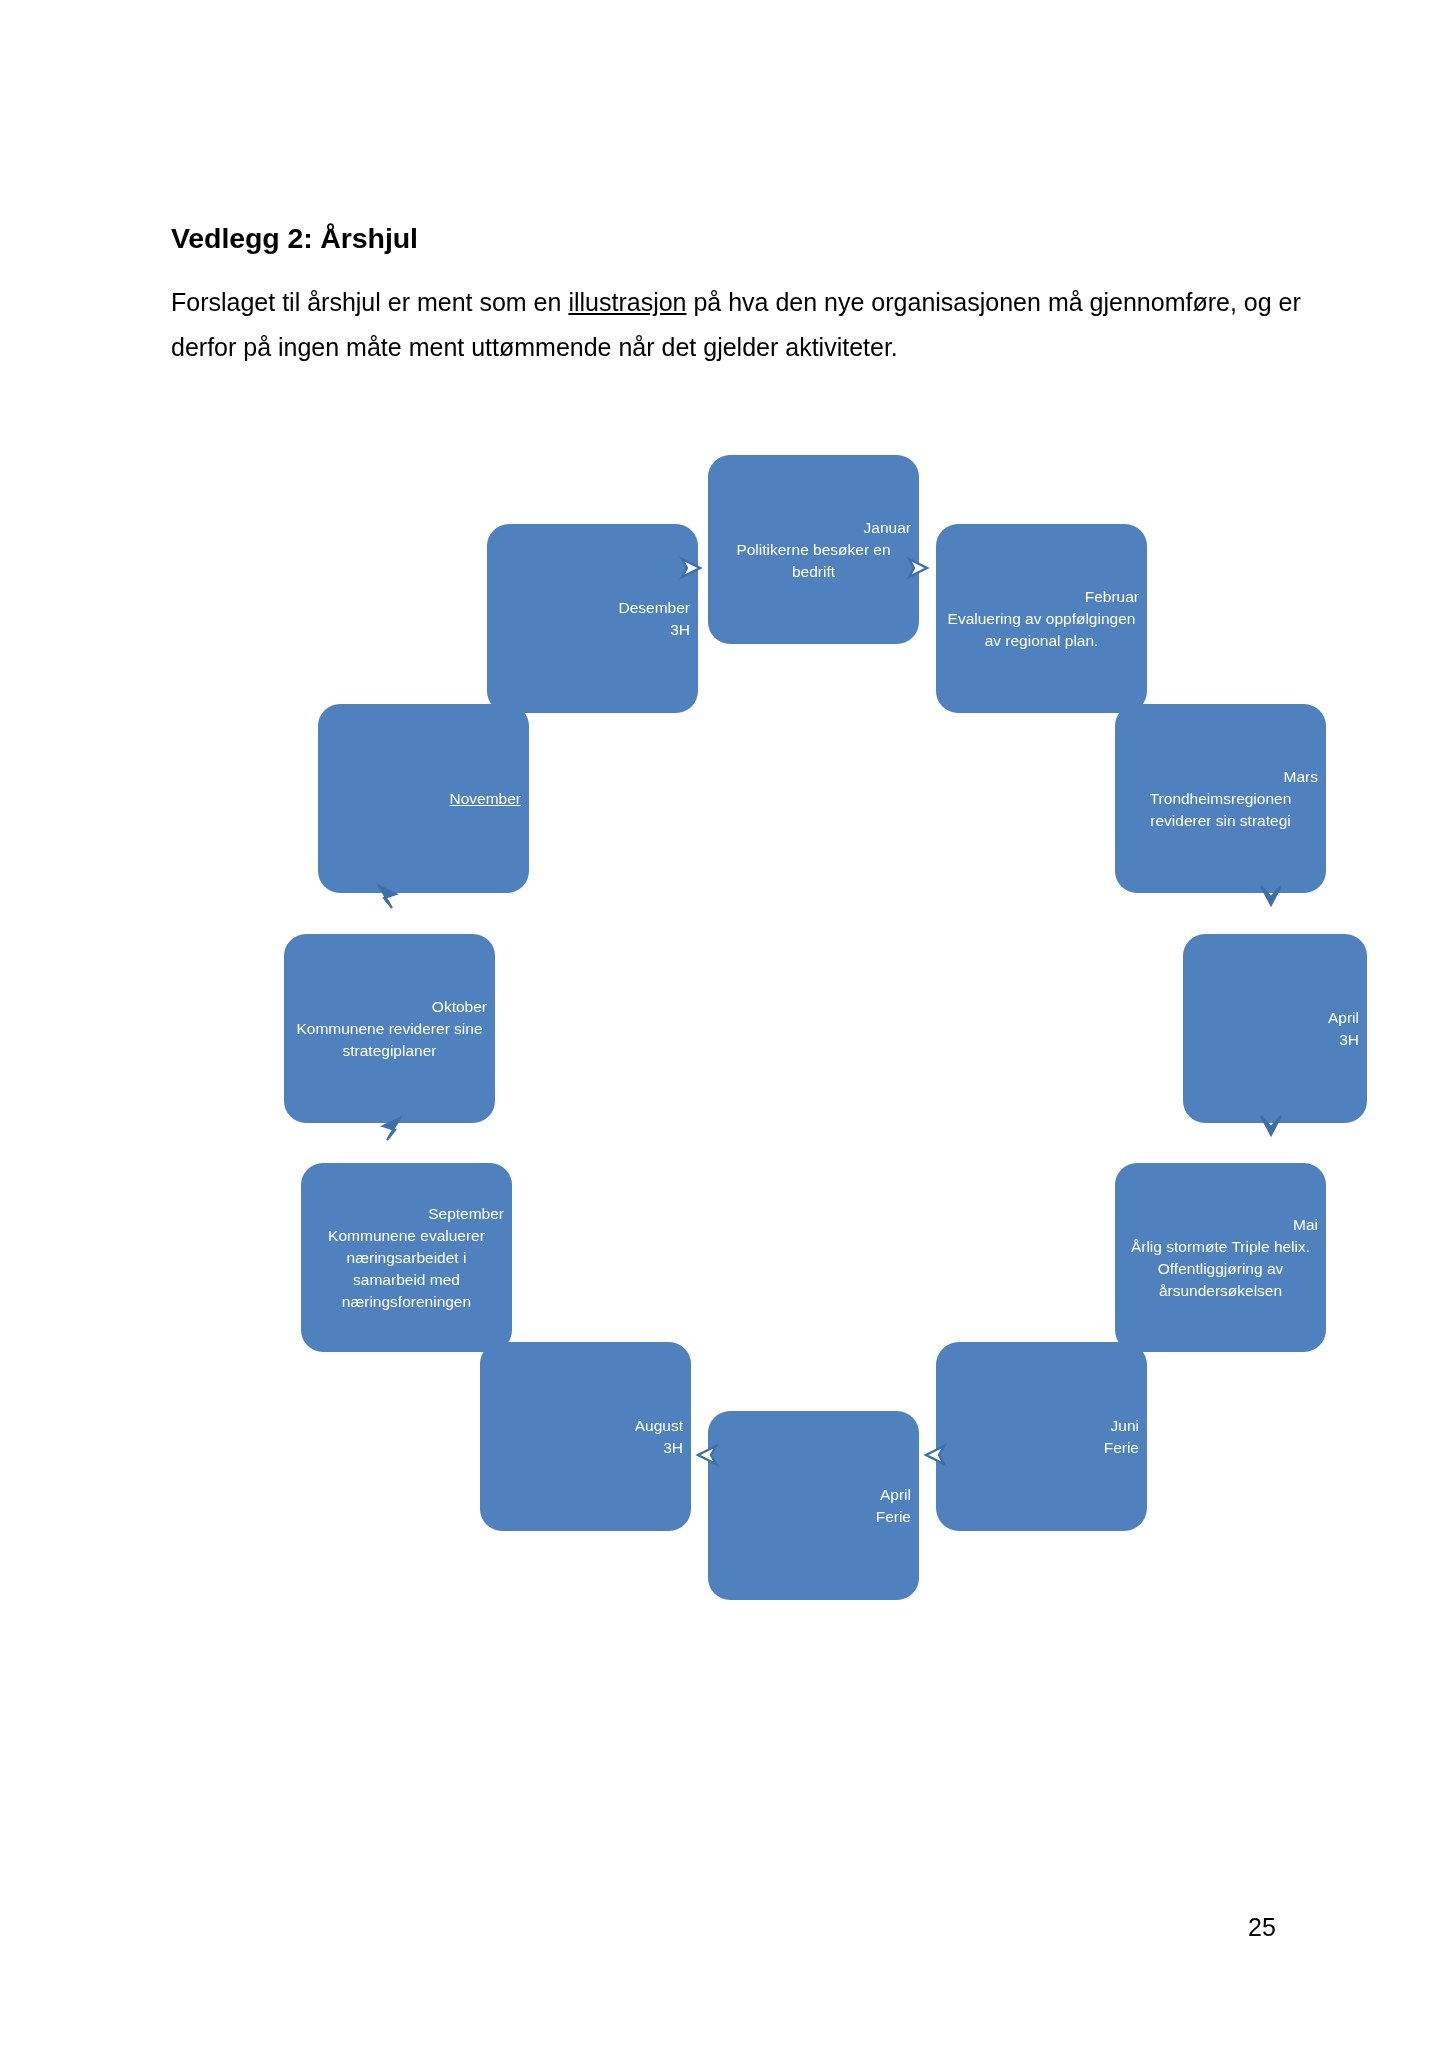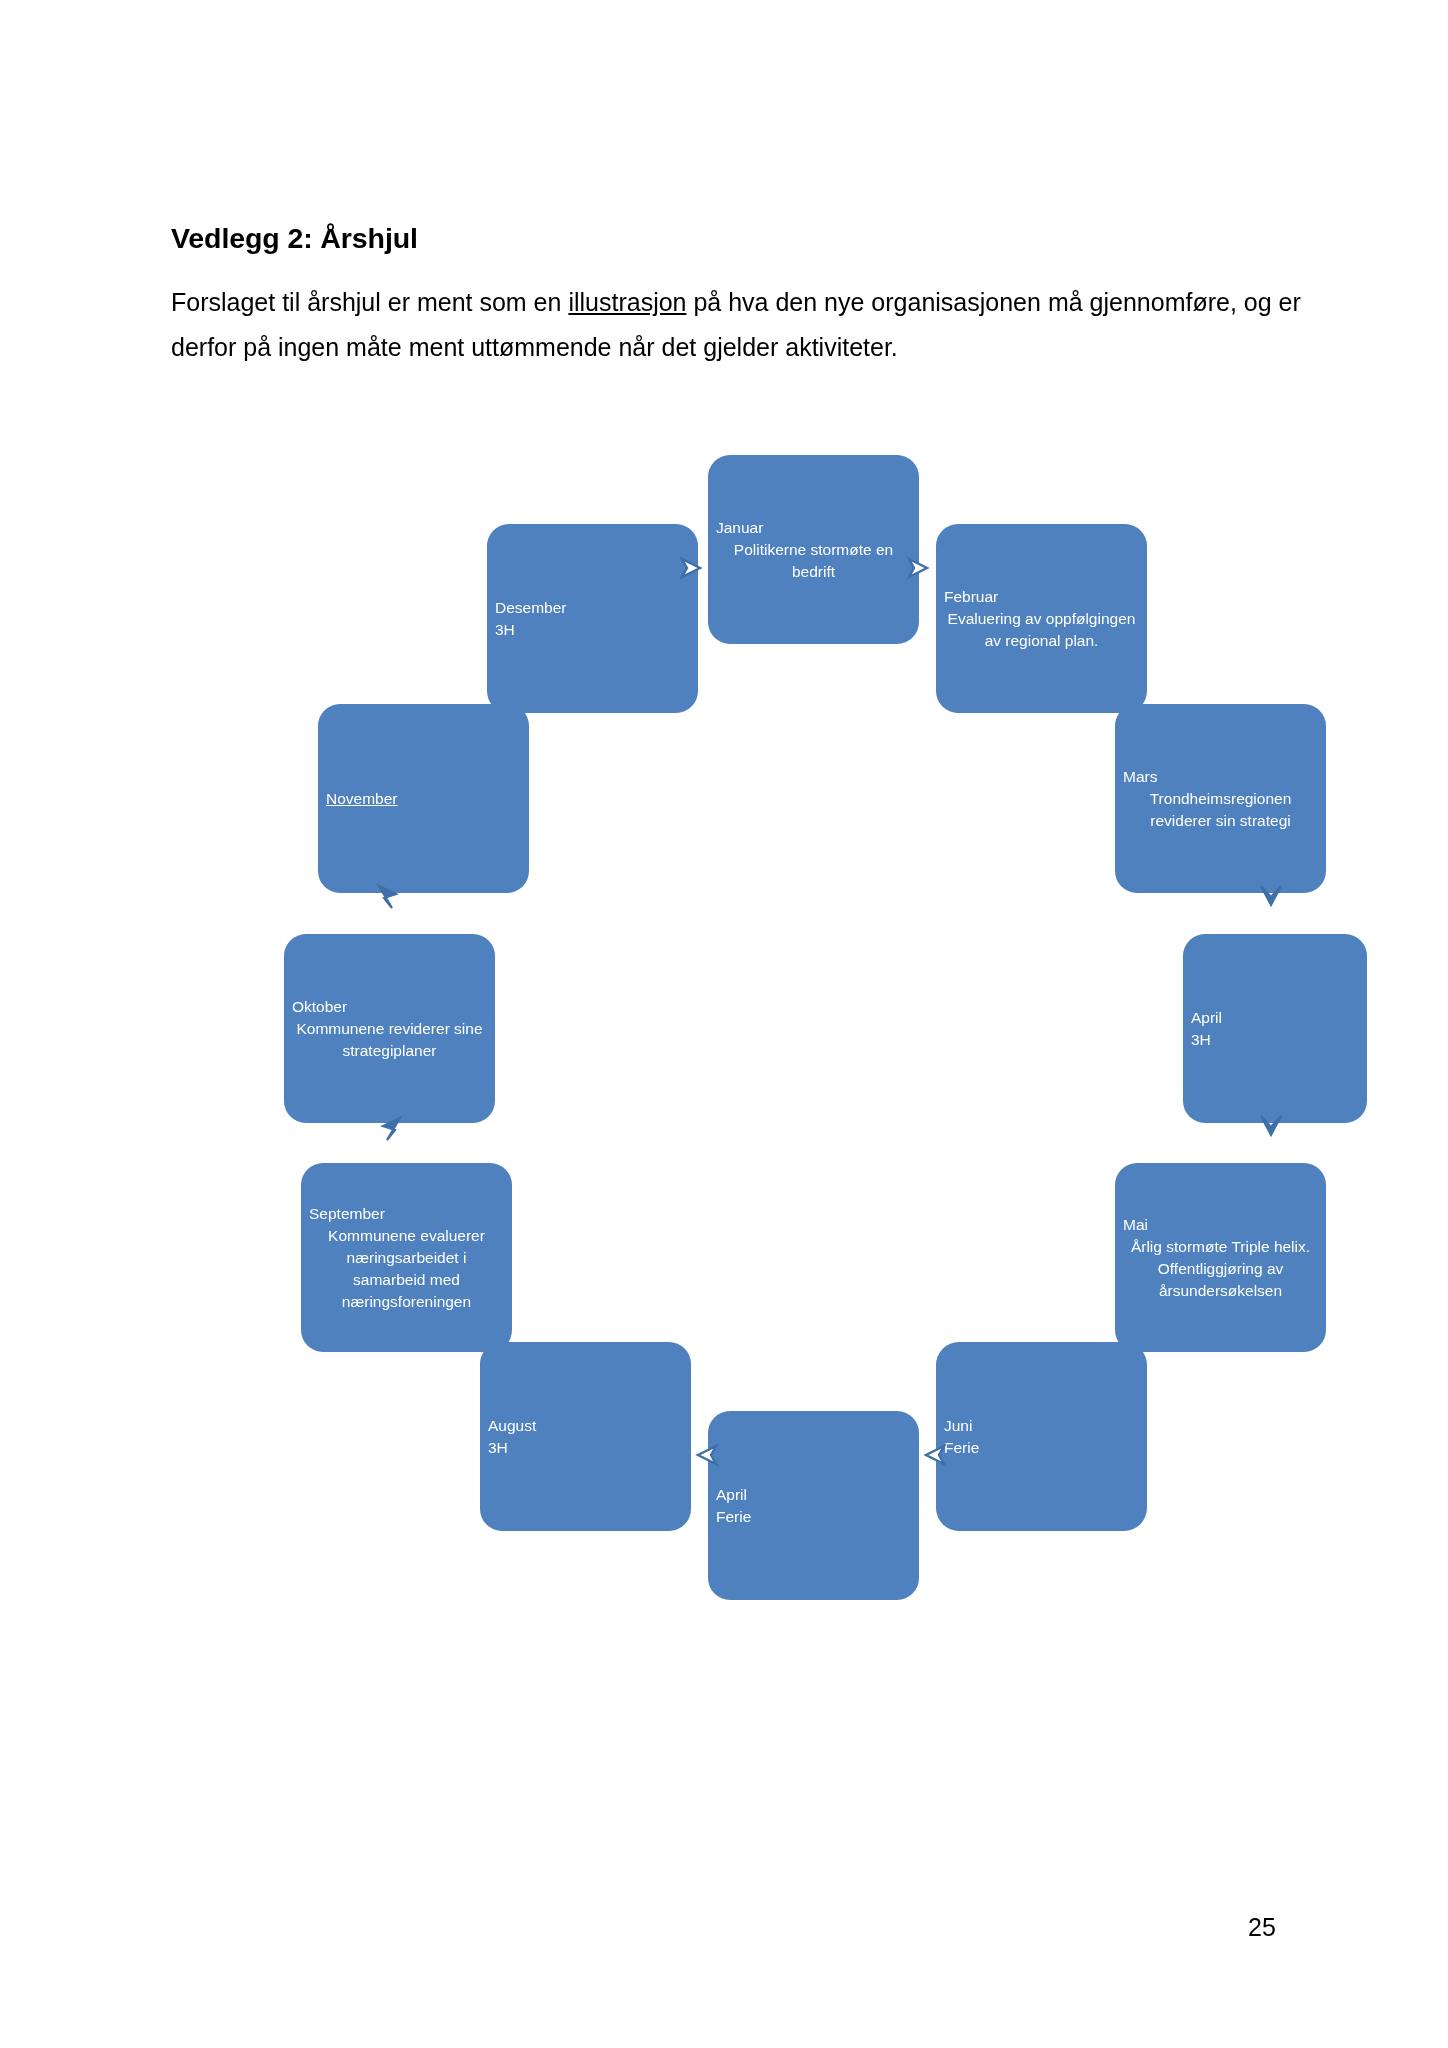--- a/index.html
+++ b/index.html
@@ -53,21 +53,21 @@
     width: 1448px;
     height: 2048px;
   }
   .node {
     position: absolute;
     background: #4e81bd;
     border-radius: 22px;
     color: #ffffff;
     display: flex;
     flex-direction: column;
-    align-items: flex-start;
+    align-items: flex-end;
     justify-content: center;
     text-align: center;
     box-sizing: border-box;
     padding: 4px 8px;
     line-height: 1.42;
   }
   .node .month {
     font-size: 15.5px;
     display: block;
   }
@@ -103,21 +103,21 @@
 <div class="page">
 
   <h1 class="heading">Vedlegg 2: Årshjul</h1>
 
   <p class="bodytext"><span>Forslaget til årshjul er ment som en </span><span class="u">illustrasjon</span><span> på hva den nye organisasjonen må gjennomføre, og er derfor på ingen måte ment uttømmende når det gjelder aktiviteter.</span></p>
 
   <div class="diagram">
 
     <div class="node" style="left:708px; top:455px; width:211px; height:189px;">
       <span class="month">Januar</span>
-      <span class="desc">Politikerne stormøte en bedrift</span>
+      <span class="desc">Politikerne besøker en bedrift</span>
     </div>
 
     <div class="node" style="left:936px; top:524px; width:211px; height:189px;">
       <span class="month">Februar</span>
       <span class="desc">Evaluering av oppfølgingen av regional plan.</span>
     </div>
 
     <div class="node" style="left:1115px; top:704px; width:211px; height:189px;">
       <span class="month">Mars</span>
       <span class="desc">Trondheimsregionen reviderer sin strategi</span>

